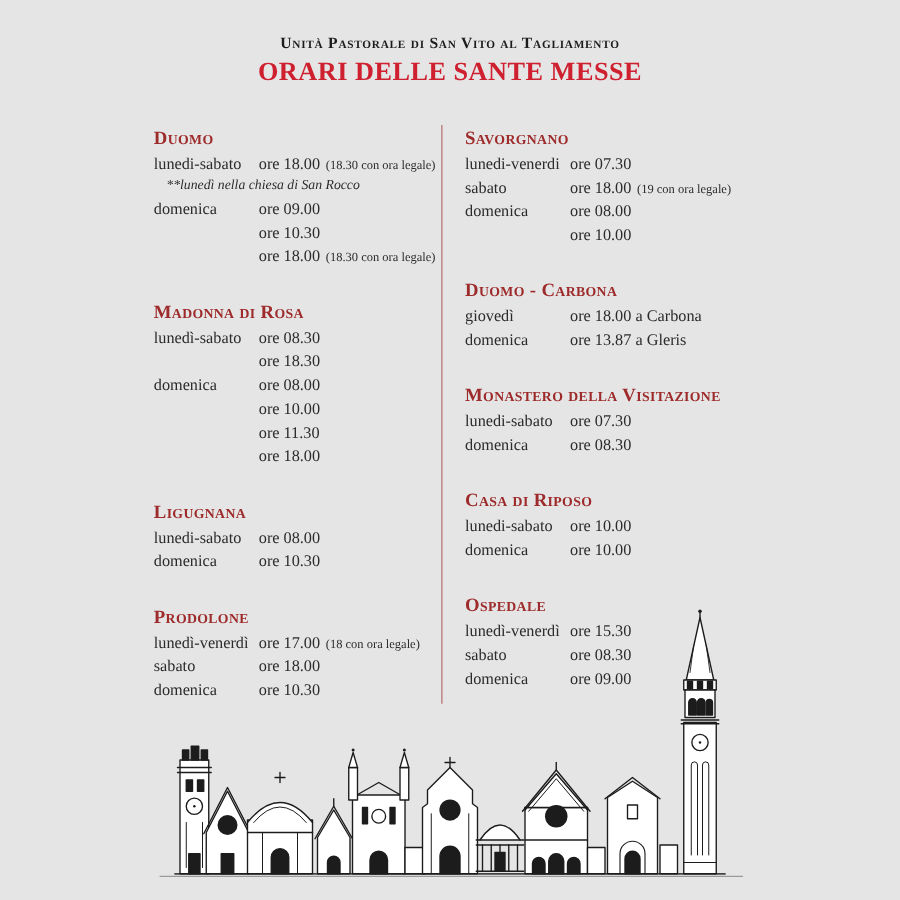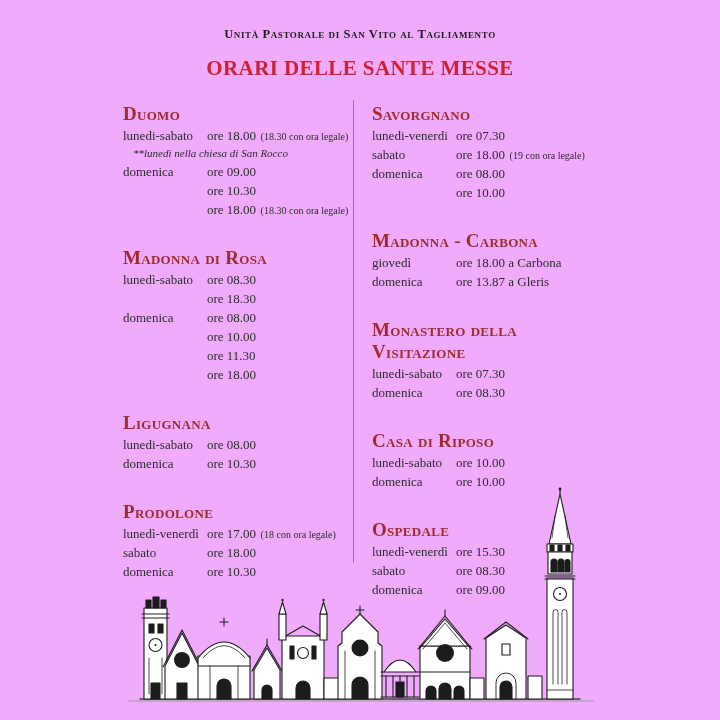--- a/index.html
+++ b/index.html
@@ -1,35 +1,35 @@
 <!DOCTYPE html>
 <html><head>
 <meta charset="utf-8">
 <style>
   html,body{margin:0;padding:0;background:#ffffff;}
   .page{
-    position:relative;width:720px;height:720px;background:#f0abfc;overflow:hidden;
+    position:relative;width:720px;height:720px;background:#e5e5e5;overflow:hidden;
     font-family:"Liberation Serif", serif;color:#2b2b2b;
   }
   
   .header{position:absolute;top:27px;left:0;right:0;text-align:center;}
   .subtitle{
     font-variant:small-caps;font-weight:bold;font-size:12.5px;letter-spacing:.6px;color:#1c1c1c;
   }
   .title{
-    margin-top:14px;font-weight:bold;font-size:21px;letter-spacing:.4px;color:#cf2030;
+    margin-top:3px;font-weight:bold;font-size:21px;letter-spacing:.4px;color:#cf2030;
   }
   
   .divider{position:absolute;left:353px;top:100px;width:1px;height:463px;background:#b4736e;}
   .columns{position:absolute;left:123px;top:103px;width:478px;display:flex;}
   .col{width:230px;}
   .col-right{margin-left:20px;}
   .section{margin-bottom:26px;}
   .section-heading{
-    font-variant:small-caps;font-weight:bold;font-size:19px;letter-spacing:.3px;
+    font-variant:small-caps;font-weight:bold;font-size:15px;letter-spacing:.3px;
     color:#9e2b2b;margin-bottom:3px;
   }
   .row{display:flex;align-items:flex-start;height:19px;font-size:13px;}
   .day{width:84px;flex:none;}
   .time{white-space:nowrap;}
   .time .note{font-size:10px;margin-left:2px;}
   .italic-note{
     font-style:italic;font-size:11px;height:17px;padding-left:10px;color:#2b2b2b;
   }
   
@@ -137,21 +137,21 @@
           <div class="row">
             <span class="day">domenica</span>
             <span class="time"><span>ore 08.00</span></span>
           </div>
           <div class="row">
             <span class="day"></span>
             <span class="time"><span>ore 10.00</span></span>
           </div>
         </div>
         <div class="section">
-          <div class="section-heading">Madonna - Carbona</div>
+          <div class="section-heading">Duomo - Carbona</div>
           <div class="row">
             <span class="day">giovedì</span>
             <span class="time"><span>ore 18.00 a Carbona</span></span>
           </div>
           <div class="row">
             <span class="day">domenica</span>
             <span class="time"><span>ore 13.87 a Gleris</span></span>
           </div>
         </div>
         <div class="section">

